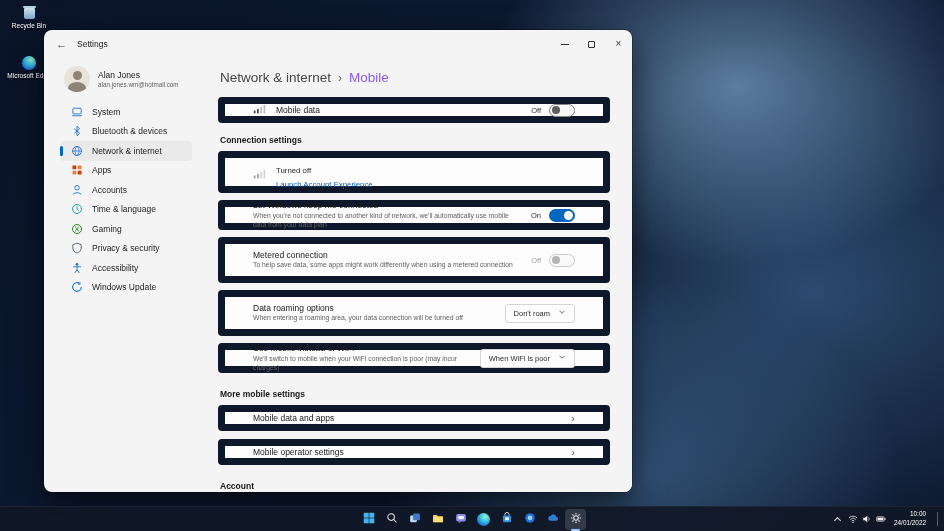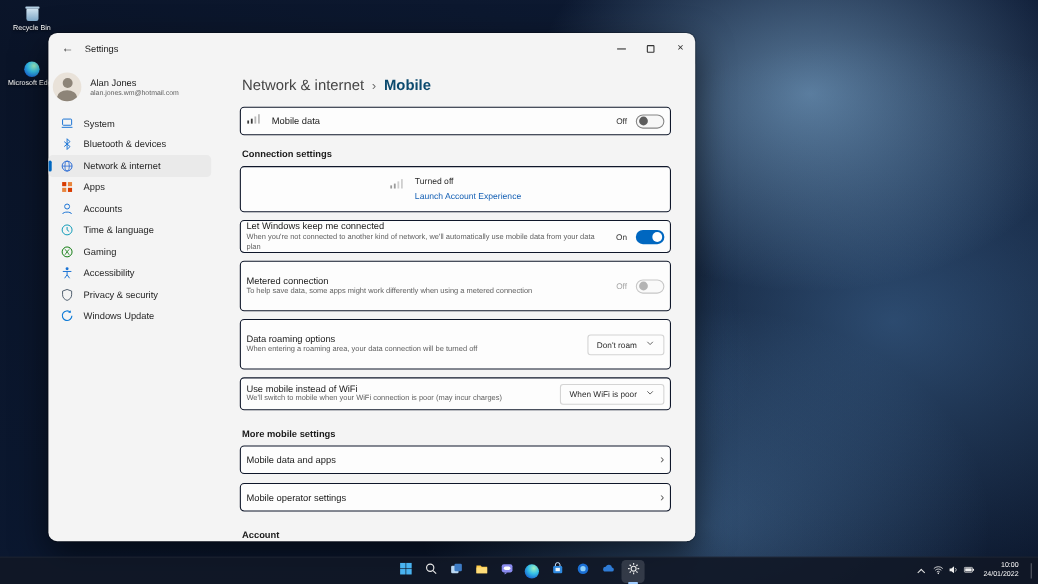--- a/index.html
+++ b/index.html
@@ -34,21 +34,21 @@
   .back{font-size:11px;color:#333;line-height:1}
   .tb-title{font-size:8.5px;color:#1a1a1a}
   .tb-controls{display:flex;height:100%}
   .tb-btn{width:27px;height:100%;display:flex;align-items:center;justify-content:center;color:#333}
   .glyph-min{width:8px;height:1px;background:#333;display:block}
   .glyph-max{width:7px;height:7px;border:1px solid #333;border-radius:1px;display:block}
   .glyph-close{font-size:10px;line-height:1}
   .win-body{flex:1;display:flex;min-height:0}
 
   
-  .sidebar{width:156px;flex:0 0 auto;padding:4px 8px 0 0}
+  .sidebar{width:156px;flex:0 0 auto;padding:4px 8px 0 16px}
   .account{display:flex;align-items:center;gap:8px;padding:4px 4px 10px 4px}
   .avatar{width:26px;height:26px;border-radius:50%;background:#e9e2d9;position:relative;overflow:hidden;flex:0 0 auto}
   .avatar::before{content:"";position:absolute;left:8.5px;top:4.5px;width:9px;height:9px;border-radius:50%;background:#8d8478}
   .avatar::after{content:"";position:absolute;left:4px;top:15.5px;width:18px;height:12px;border-radius:50% 50% 0 0;background:#8d8478}
   .acc-name{font-size:8.5px;color:#1a1a1a}
   .acc-email{font-size:6.3px;color:#5f5f5f;margin-top:1px}
   .searchwrap{position:relative;margin:2px 4px 12px 4px}
   .search{width:100%;height:18px;border:1px solid #d9d9d9;border-bottom-color:#939393;border-radius:3px;background:#fff;
     font-size:7.5px;padding:0 18px 0 8px;color:#333;font-family:inherit;outline:none}
   .search::placeholder{color:#767676}
@@ -59,31 +59,31 @@
     border-radius:4px;color:#1f1f1f;font-size:8.5px}
   .nav-item.sel{background:#eaeaea}
   .nav-item.sel .accent{position:absolute;left:0;top:5px;width:2.5px;height:10px;border-radius:2px;background:#0067c0}
   .nicon{width:13px;height:13px;display:flex;align-items:center;justify-content:center;flex:0 0 auto}
 
   
   .main{flex:1;padding:8px 22px 0 18px;overflow:hidden;background:#f4f4f4}
   .breadcrumb{display:flex;align-items:center;gap:7px;margin:4px 0 12px 2px}
   .bc-parent{font-size:13.5px;color:#454545}
   .bc-sep{font-size:12px;color:#6a6a6a}
-  .bc-current{font-size:13.5px;font-weight:700;color:#0c4a6e}
+  .bc-current{font-size:13.5px;font-weight:400;color:#8b5cf6}
   .sec-h{font-size:8.5px;font-weight:700;color:#1a1a1a;margin:12px 2px 6px 2px}
-  .card{background:#fdfdfd;border:1px solid #0f172a;border-radius:4px;display:flex;align-items:center;
-    justify-content:space-between;padding:0 5px}
+  .card{background:#fdfdfd;border:7px solid #0f172a;border-radius:4px;display:flex;align-items:center;
+    justify-content:space-between;padding:0 28px}
   .card .left{display:flex;align-items:center;gap:10px;min-width:0}
   .c-col{display:flex;flex-direction:column;justify-content:center}
   .c-title{font-size:8.5px;color:#1a1a1a}
   .c-desc{font-size:6.8px;color:#616161;margin-top:1.5px;line-height:1.3}
   .c-right{display:flex;align-items:center;gap:8px;flex:0 0 auto;margin-left:10px}
   .state-label{font-size:7.5px;color:#333}.h26{height:26px}.h28{height:46px}.h30{height:30px}
-  .card.account-card{height:42px;align-items:flex-start;padding-top:6px;margin-bottom:7px;justify-content:center}
+  .card.account-card{height:42px;align-items:flex-start;padding-top:6px;margin-bottom:7px;justify-content:flex-start}
   .mb7{margin-bottom:7px}.mb8{margin-bottom:8px}
   .status-txt{font-size:7.8px;color:#2b2b2b;margin-top:2px}
   .link{font-size:7.8px;color:#135fb4;margin-top:5px}
   .chev-r{font-size:11px;color:#555;line-height:1}
   .toggle{width:26px;height:13px;border-radius:7px;position:relative;display:inline-block;flex:0 0 auto}
   .toggle.on{background:#0067c0}
   .toggle.on::after{content:"";position:absolute;right:2px;top:2px;width:9px;height:9px;border-radius:50%;background:#fff}
   .toggle.off{background:#f7f7f7;border:1px solid #868686}
   .toggle.off::after{content:"";position:absolute;left:2px;top:1.5px;width:8px;height:8px;border-radius:50%;background:#5c5c5c}
   .dim{opacity:.45}
@@ -213,33 +213,33 @@
               <svg viewBox="0 0 16 16" width="12" height="12">
                 <circle cx="8" cy="8" r="6" fill="none" stroke="#107c10" stroke-width="1.2"></circle>
                 <path d="M5 4.5c2 1.5 4 4.5 5.5 7M11 4.5c-2 1.5-4 4.5-5.5 7" stroke="#107c10" stroke-width="1" fill="none"></path>
               </svg>
             </span>
           <span>Gaming</span>
         </div>
         <div class="nav-item">
           <span class="nicon">
               <svg viewBox="0 0 16 16" width="12" height="12">
+                <path d="M8 1.5 L13.5 3.5 V8 C13.5 11.5 11 13.8 8 14.8 C5 13.8 2.5 11.5 2.5 8 V3.5 Z" fill="none" stroke="#51606f" stroke-width="1.2"></path>
+              </svg>
+            </span>
+          <span>Privacy &amp; security</span>
+        </div>
+        <div class="nav-item">
+          <span class="nicon">
+              <svg viewBox="0 0 16 16" width="12" height="12">
                 <circle cx="8" cy="3.2" r="1.8" fill="#1a73d4"></circle>
                 <path d="M2.8 6.4h10.4M8 6.4v4M8 10.4l-3 4.2M8 10.4l3 4.2" stroke="#1a73d4" stroke-width="1.2" fill="none"></path>
               </svg>
             </span>
           <span>Accessibility</span>
-        </div>
-        <div class="nav-item">
-          <span class="nicon">
-              <svg viewBox="0 0 16 16" width="12" height="12">
-                <path d="M8 1.5 L13.5 3.5 V8 C13.5 11.5 11 13.8 8 14.8 C5 13.8 2.5 11.5 2.5 8 V3.5 Z" fill="none" stroke="#51606f" stroke-width="1.2"></path>
-              </svg>
-            </span>
-          <span>Privacy &amp; security</span>
         </div>
         <div class="nav-item">
           <span class="nicon">
               <svg viewBox="0 0 16 16" width="12" height="12">
                 <path d="M13.8 8a5.8 5.8 0 1 1-1.7-4.1" fill="none" stroke="#0f7bd7" stroke-width="1.4"></path>
                 <path d="M12.4 1.3v3.2h-3.2z" fill="#0f7bd7"></path>
               </svg>
             </span>
           <span>Windows Update</span>
         </div>

